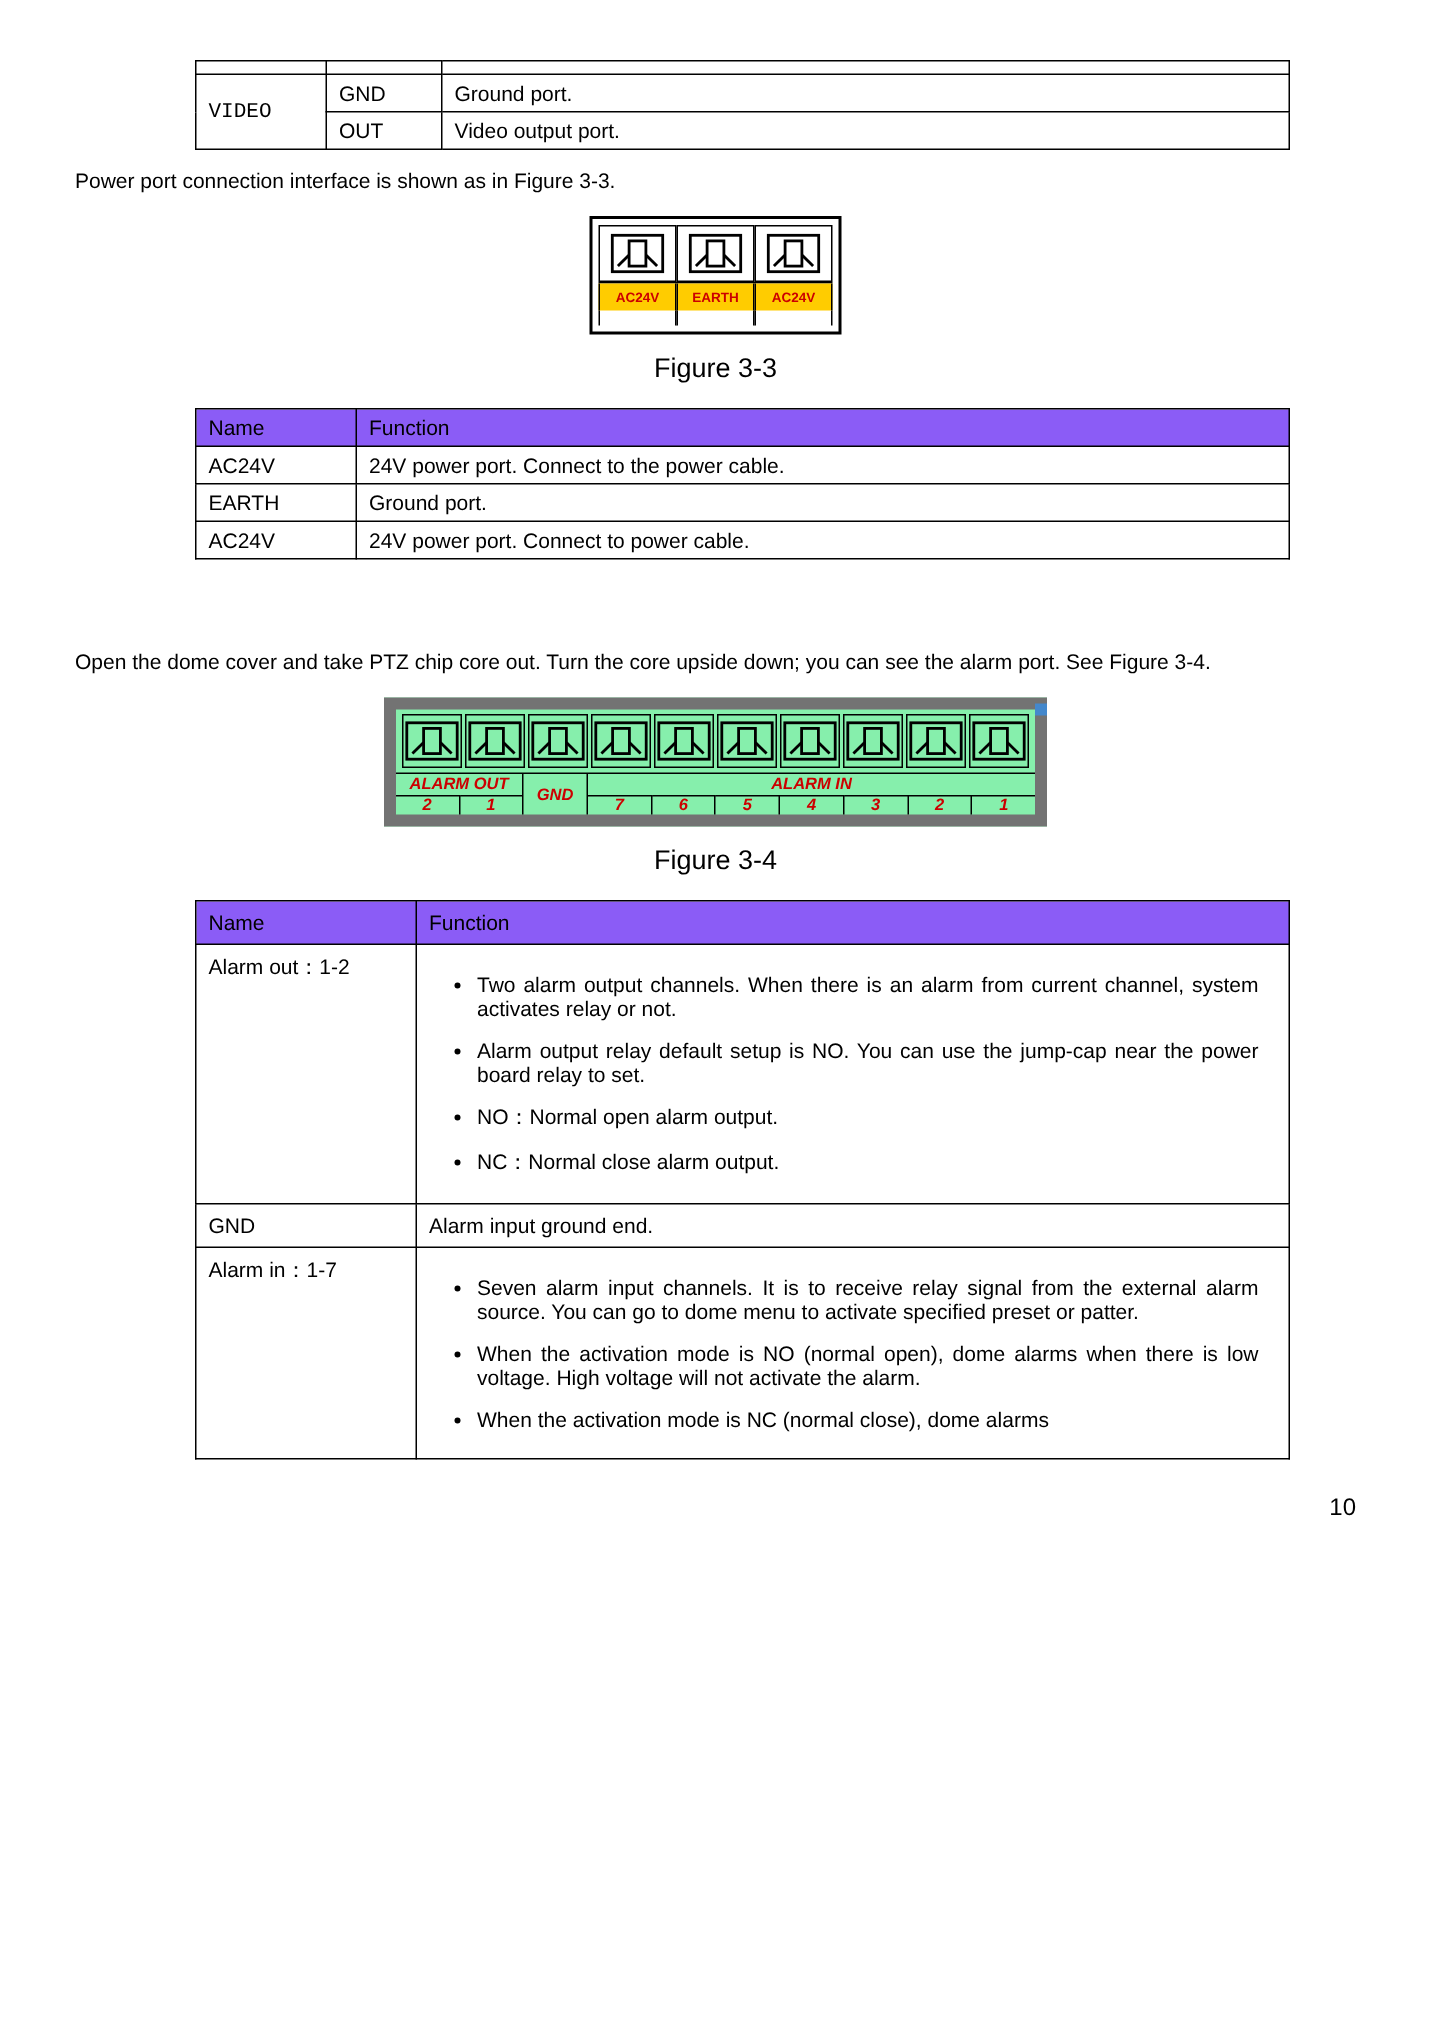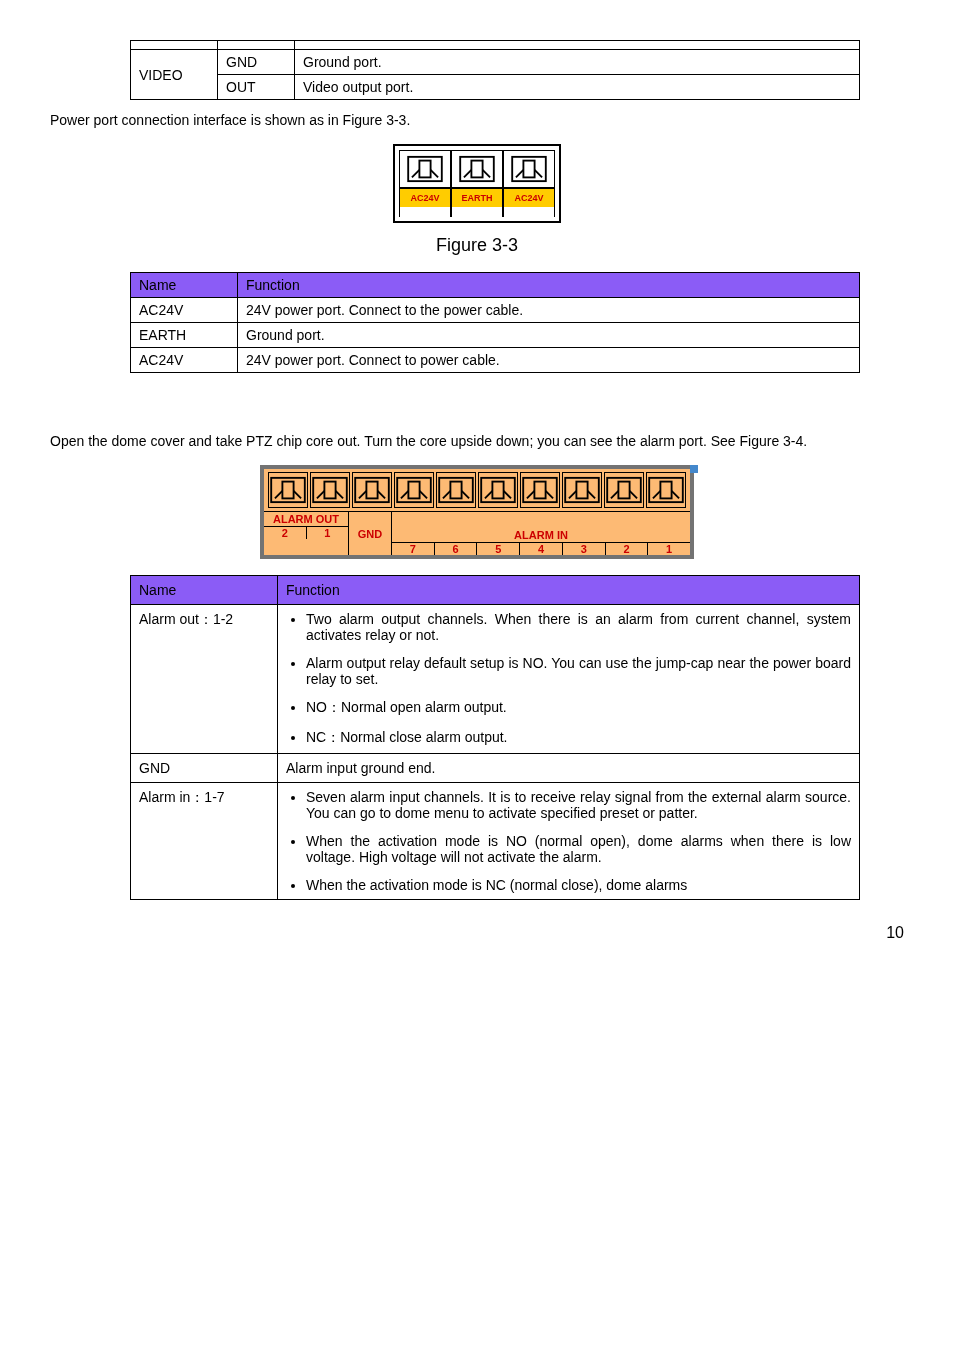--- a/index.html
+++ b/index.html
@@ -22,21 +22,21 @@
     margin-left: 80px;
   }
   
   table.port-table td, table.port-table th {
     border: 1px solid #000;
     padding: 4px 8px;
     text-align: left;
     vertical-align: middle;
   }
   
-  .col-video { width: 70px; }
+  .col-video { width: 70px; font-family: Liberation Mono, monospace; }
   .col-pin { width: 60px; }
   
   p.body-text {
     margin: 8px 0;
   }
   
   .figure-container {
     text-align: center;
     margin: 16px 0;
   }
@@ -114,23 +114,24 @@
   .func-header {
     background: #8b5cf6;
   }
   
   .col-name { width: 90px; }
   
   .spacing { height: 40px; }
   
   .alarm-diagram {
     display: inline-block;
-    border: 4px solid #737373;
-    background: #fdba74;
+    border: 8px solid #737373;
+    background: #86efac;
     position: relative;
+    font-style: italic;
   }
   
   .alarm-terminals {
     display: flex;
     padding: 3px;
   }
   
   .alarm-term-cell {
     width: 38px;
     height: 34px;
@@ -186,21 +187,20 @@
     color: #c00;
     font-size: 11px;
     font-weight: bold;
     border-right: 1px solid #000;
   }
   
   .alarm-in-block {
     display: flex;
     flex-direction: column;
     flex: 1;
-    margin-top: 16px;
   }
   
   .alarm-dot {
     position: absolute;
     right: -8px;
     top: -4px;
     width: 8px;
     height: 8px;
     background: #4488cc;
   }
@@ -214,21 +214,21 @@
     border: 1px solid #000;
     padding: 6px 8px;
     text-align: left;
     vertical-align: top;
   }
   
   .col-name2 { width: 130px; }
   
   ul.bullet-list {
     list-style-type: disc;
-    margin: 0;
+    margin: 12px;
     padding-left: 20px;
   }
   
   ul.bullet-list li {
     margin-bottom: 12px;
     text-align: justify;
   }
   
   ul.bullet-list li:last-child {
     margin-bottom: 0;
@@ -432,20 +432,21 @@
           <div class="alarm-num" style="width:42px;">6</div>
           <div class="alarm-num" style="width:42px;">5</div>
           <div class="alarm-num" style="width:42px;">4</div>
           <div class="alarm-num" style="width:42px;">3</div>
           <div class="alarm-num" style="width:42px;">2</div>
           <div class="alarm-num" style="width:42px;">1</div>
         </div>
       </div>
     </div>
   </div>
+  <div class="figure-caption">Figure 3-4</div>
 </div>
 
 <table class="func-table2">
   <tbody>
       <tr class="func-header">
     <td class="col-name2">Name</td>
     <td>Function</td>
   </tr>
   <tr>
     <td>Alarm out：1-2</td>

